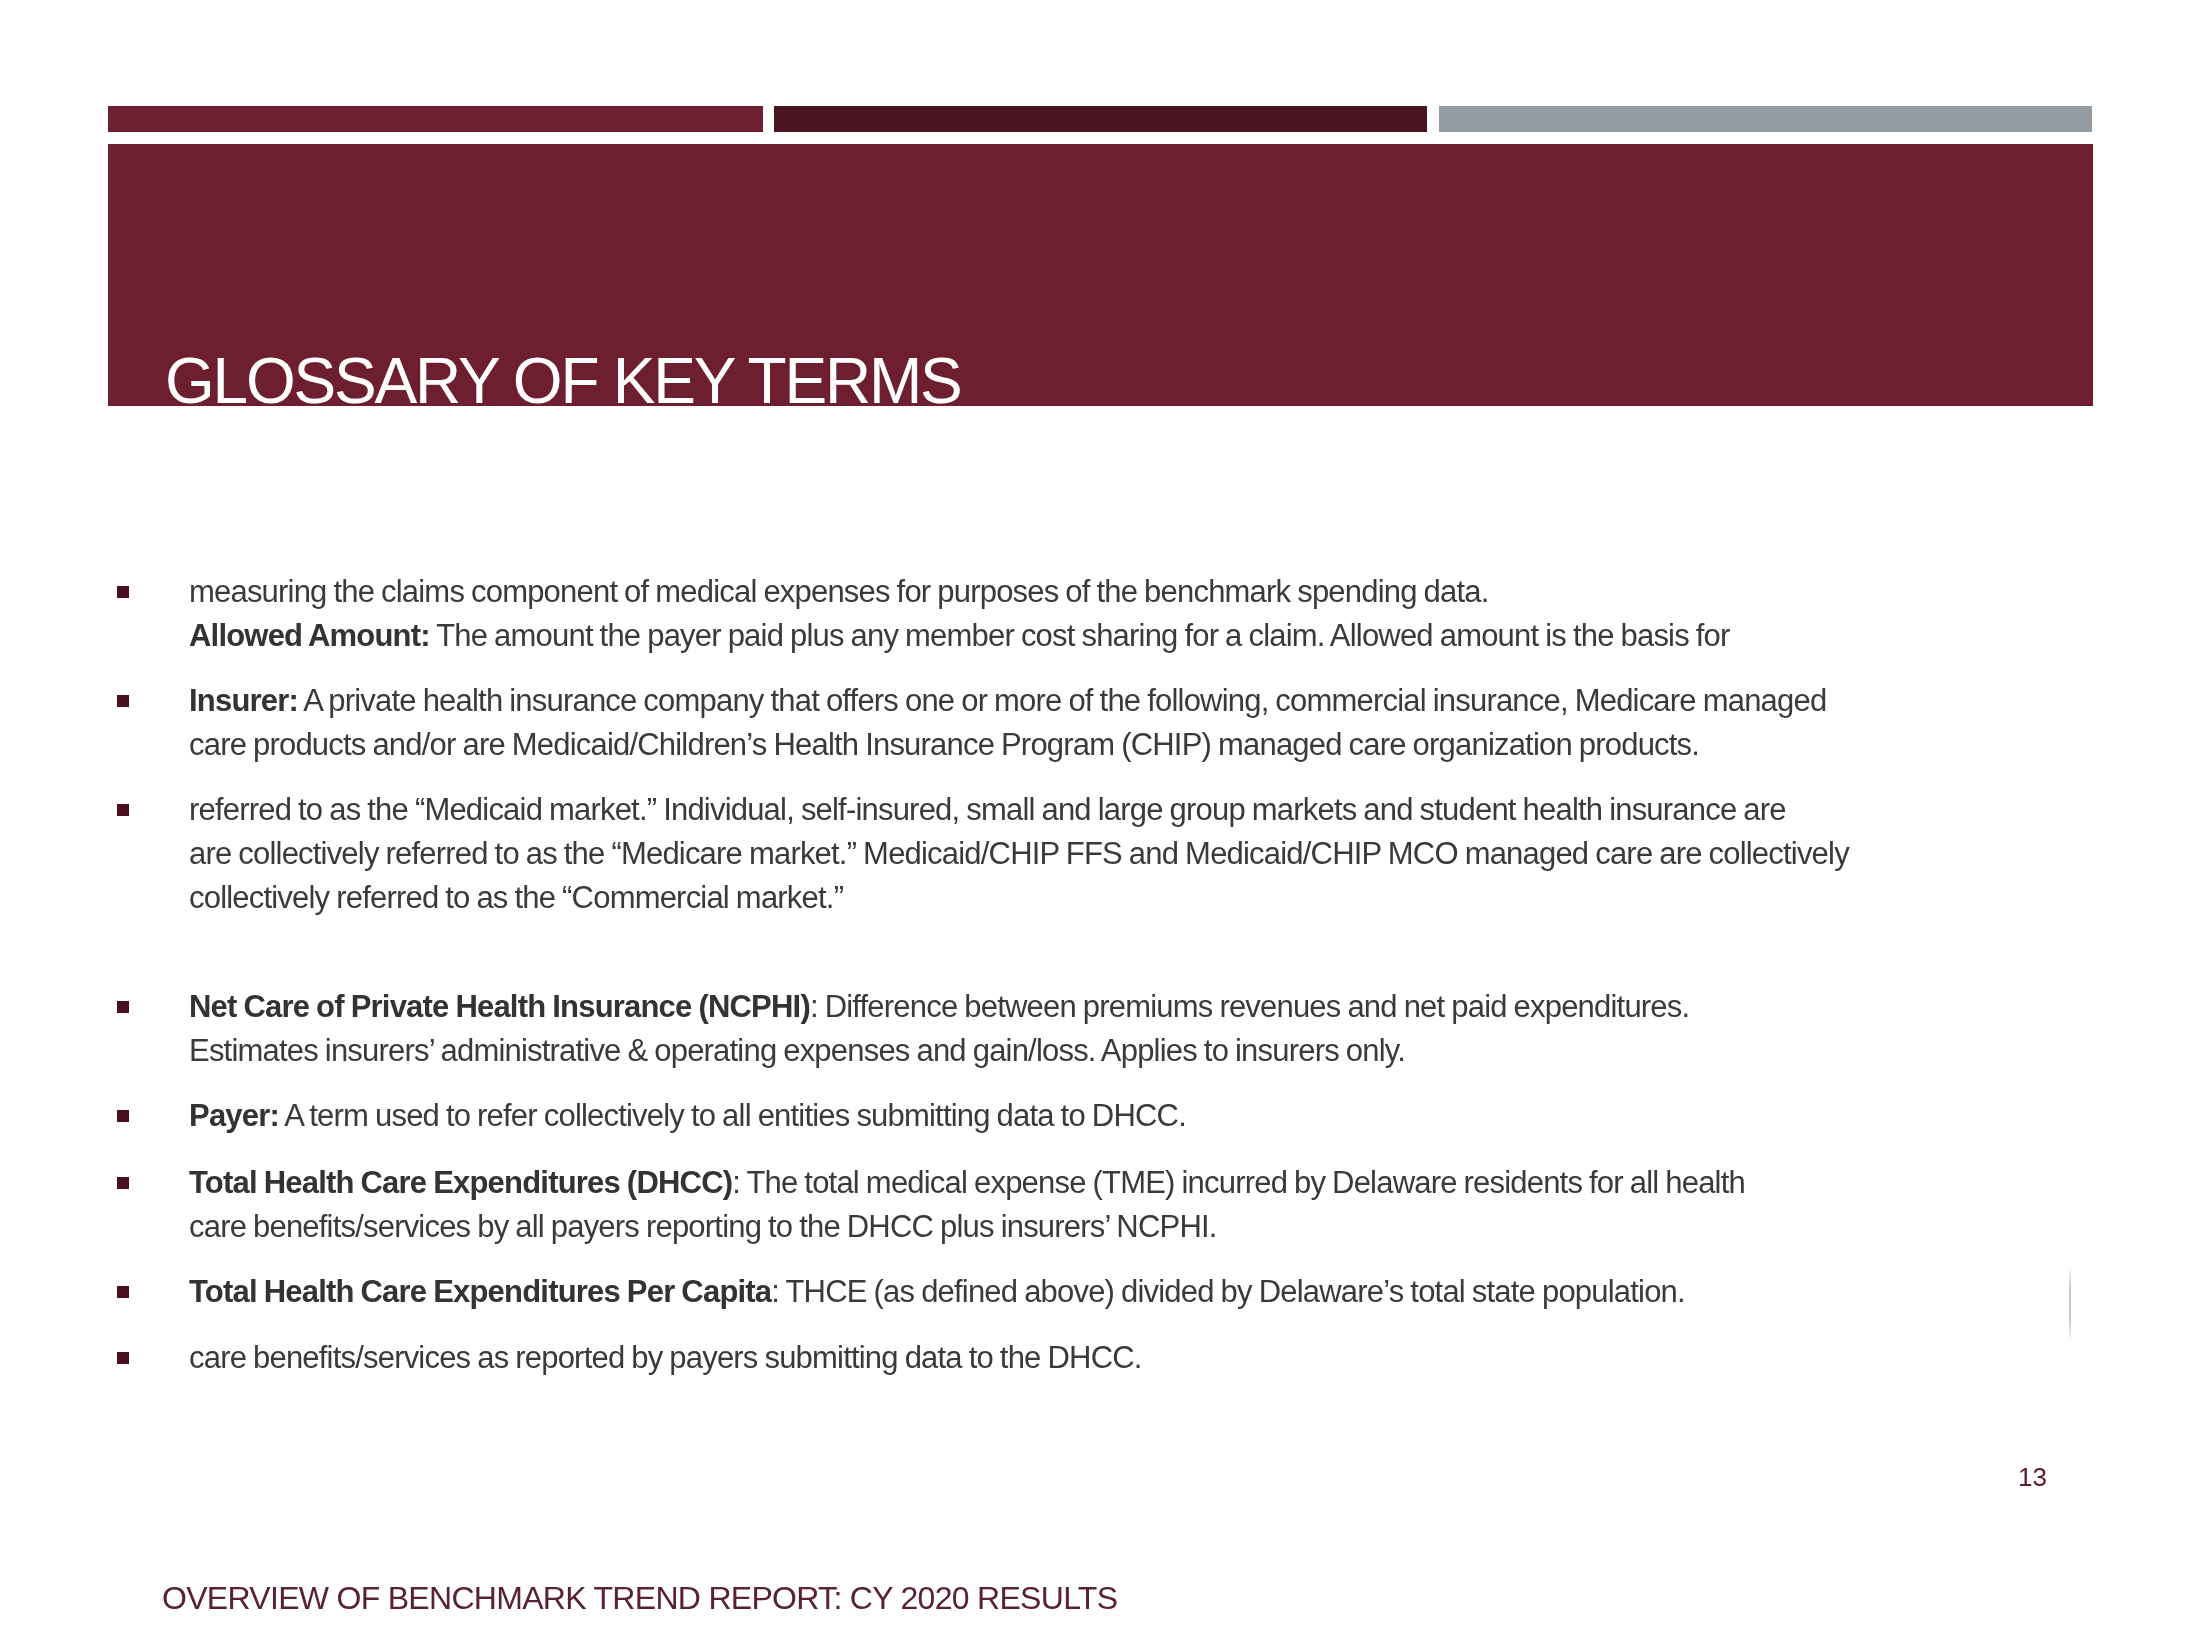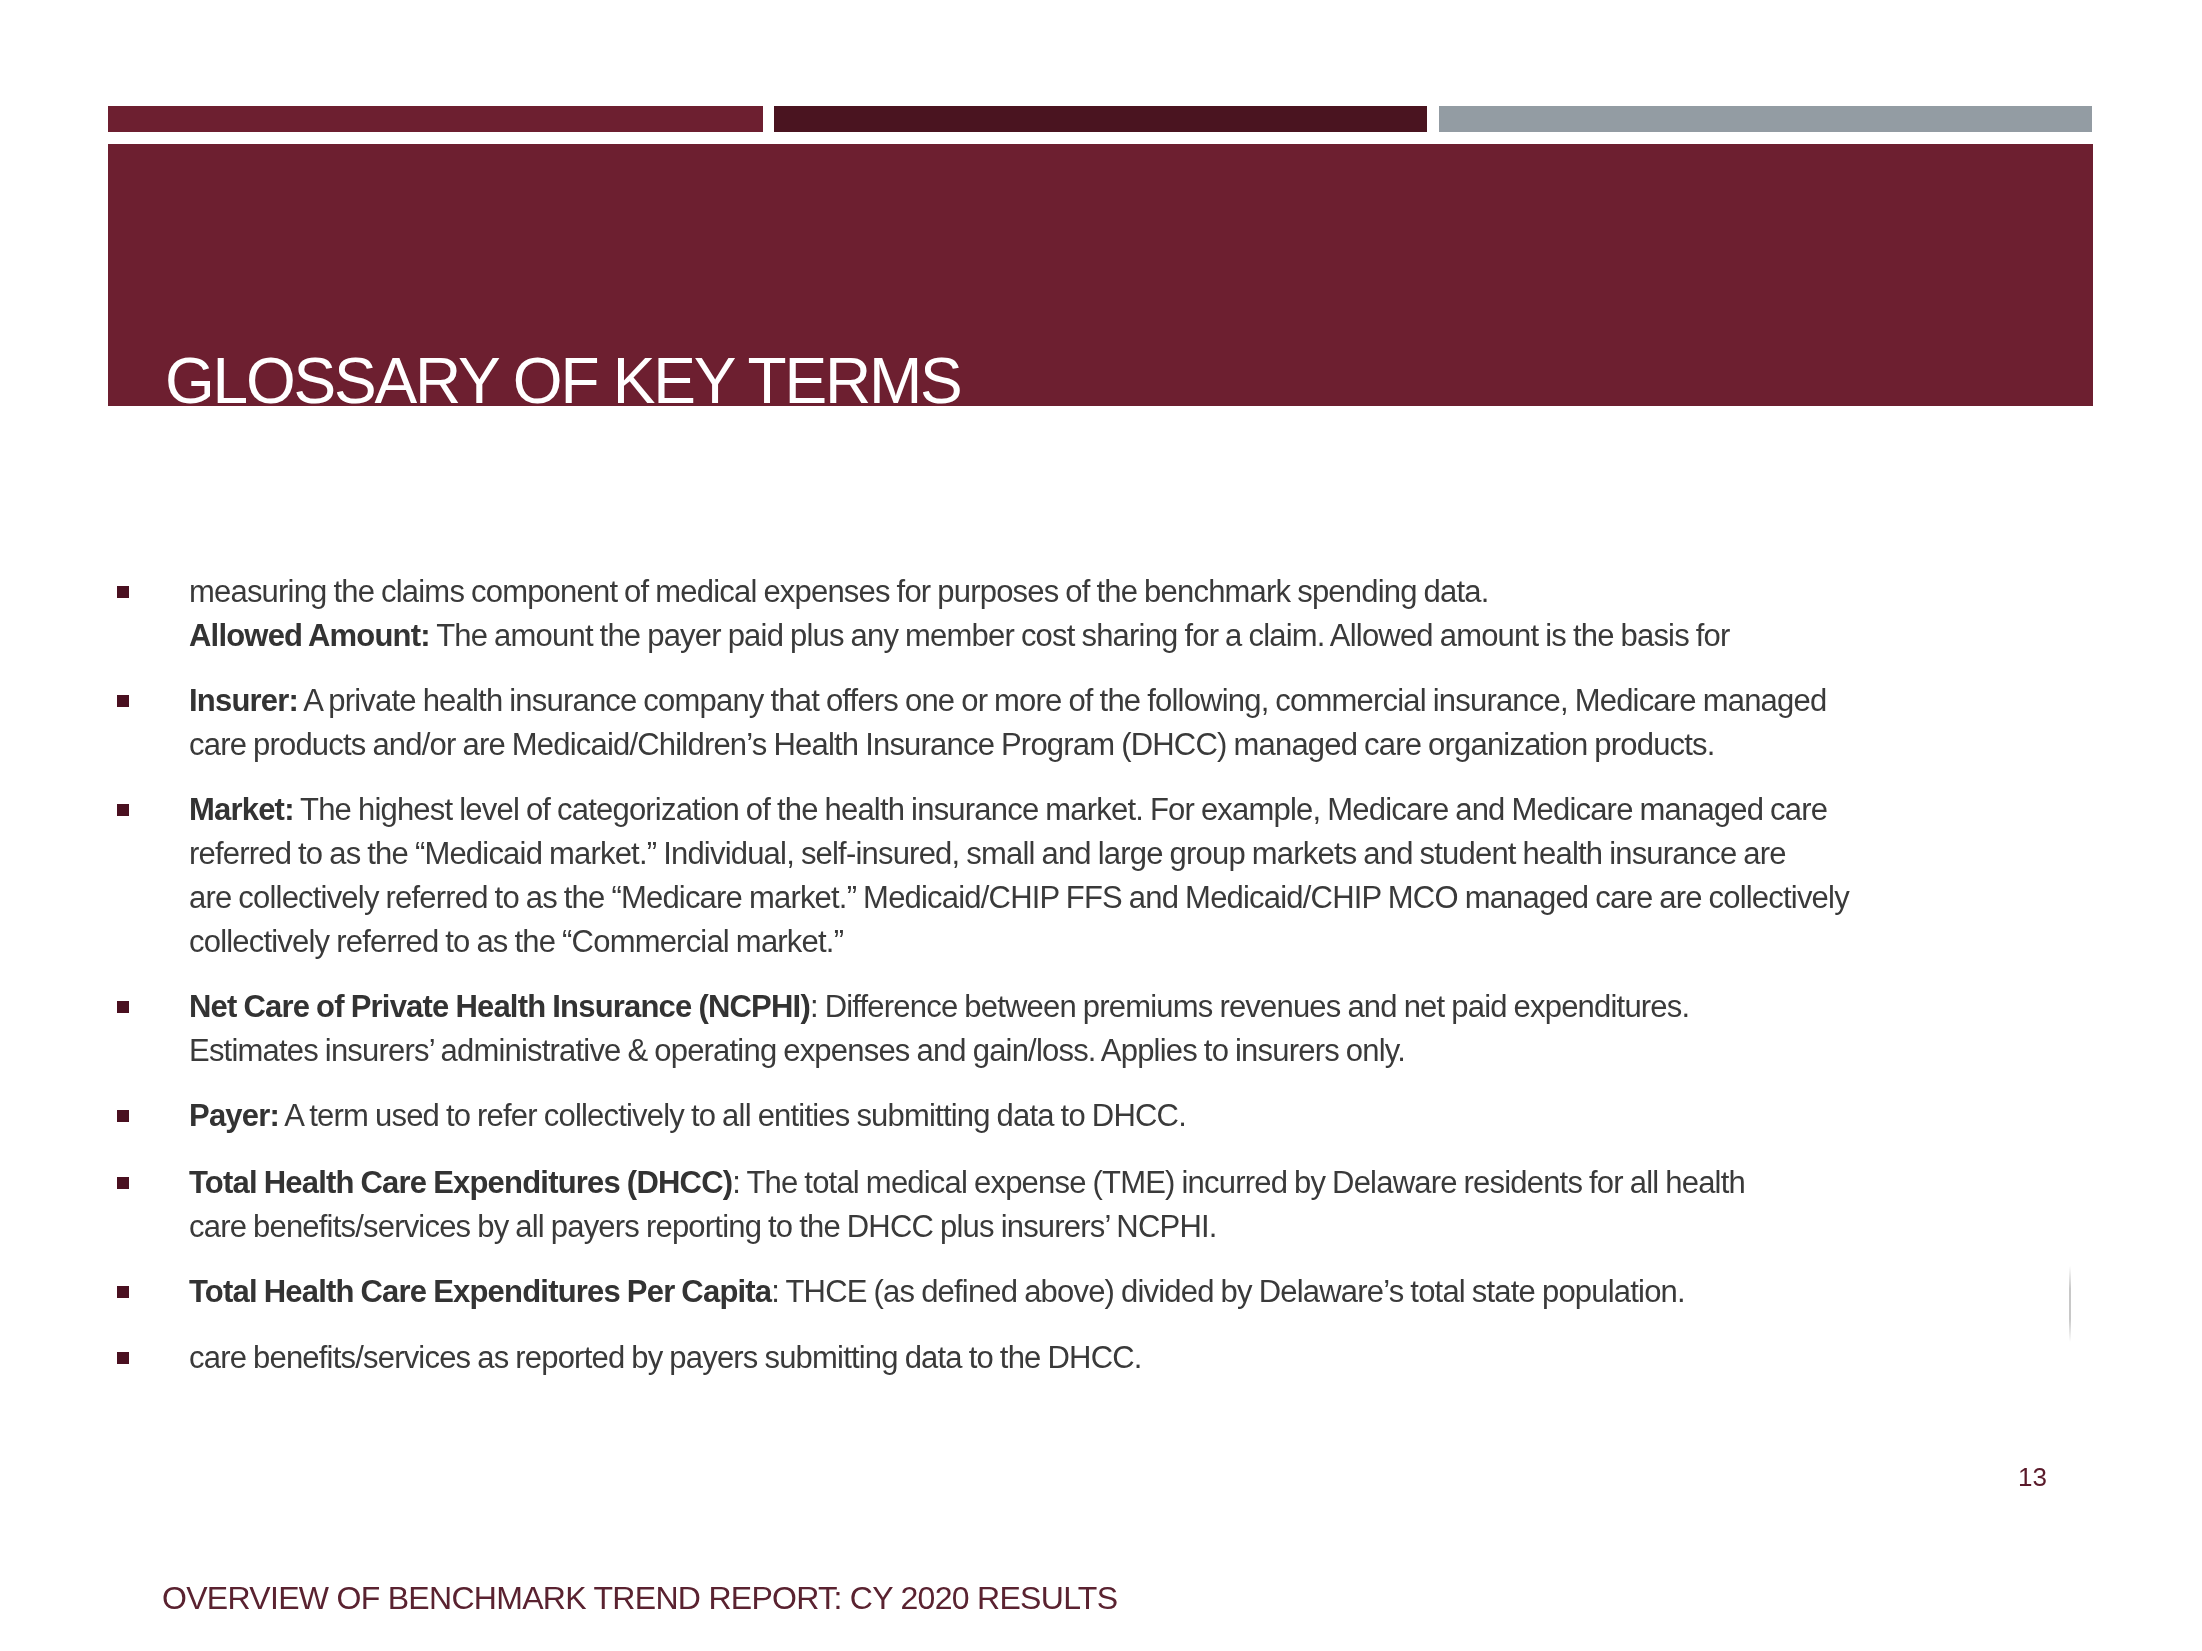--- a/index.html
+++ b/index.html
@@ -125,27 +125,26 @@
       <span class="bullet" style="top: 15.5px; background: rgb(74, 16, 32);"></span>
       <div class="item-text">
         <span class="line">measuring the claims component of medical expenses for purposes of the benchmark spending data.</span>
         <span class="line"><span class="term">Allowed Amount:</span><span> The amount the payer paid plus any member cost sharing for a claim. Allowed amount is the basis for</span></span>
       </div>
     </li>
     <li class="glossary-item" style="top: 679px;">
       <span class="bullet" style="top: 15.5px; background: rgb(74, 16, 32);"></span>
       <div class="item-text">
         <span class="line"><span class="term">Insurer:</span><span> A private health insurance company that offers one or more of the following, commercial insurance, Medicare managed</span></span>
-        <span class="line">care products and/or are Medicaid/Children’s Health Insurance Program (DHCC) managed care organization products.</span>
+        <span class="line">care products and/or are Medicaid/Children’s Health Insurance Program (CHIP) managed care organization products.</span>
       </div>
     </li>
     <li class="glossary-item" style="top: 788px;">
       <span class="bullet" style="top: 15.5px; background: rgb(74, 16, 32);"></span>
       <div class="item-text">
-        <span class="line"><span class="term">Market:</span><span> The highest level of categorization of the health insurance market. For example, Medicare and Medicare managed care</span></span>
         <span class="line">referred to as the “Medicaid market.” Individual, self-insured, small and large group markets and student health insurance are</span>
         <span class="line">are collectively referred to as the “Medicare market.” Medicaid/CHIP FFS and Medicaid/CHIP MCO managed care are collectively</span>
         <span class="line">collectively referred to as the “Commercial market.”</span>
       </div>
     </li>
     <li class="glossary-item" style="top: 985px;">
       <span class="bullet" style="top: 15.5px; background: rgb(74, 16, 32);"></span>
       <div class="item-text">
         <span class="line"><span class="term">Net Care of Private Health Insurance (NCPHI)</span><span>: Difference between premiums revenues and net paid expenditures.</span></span>
         <span class="line">Estimates insurers’ administrative &amp; operating expenses and gain/loss. Applies to insurers only.</span>

